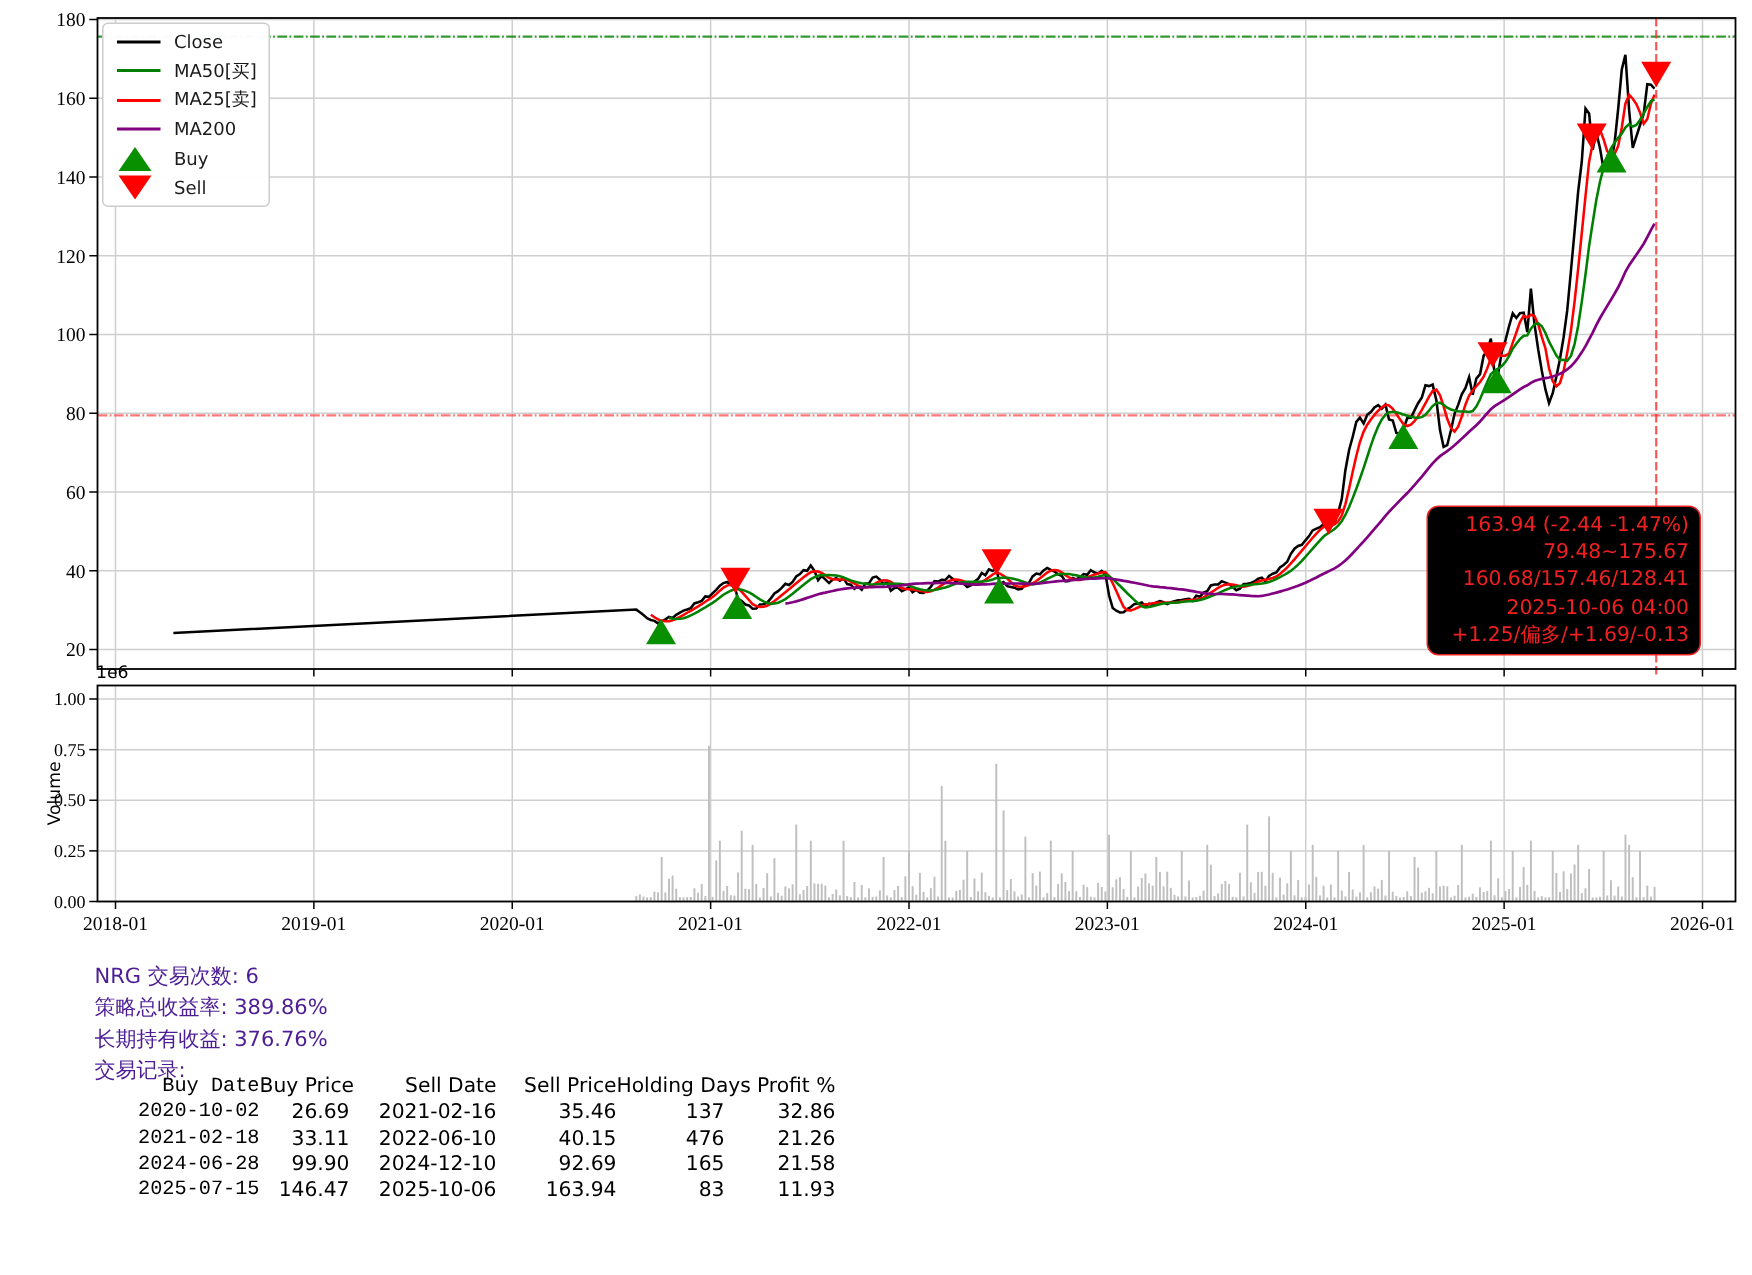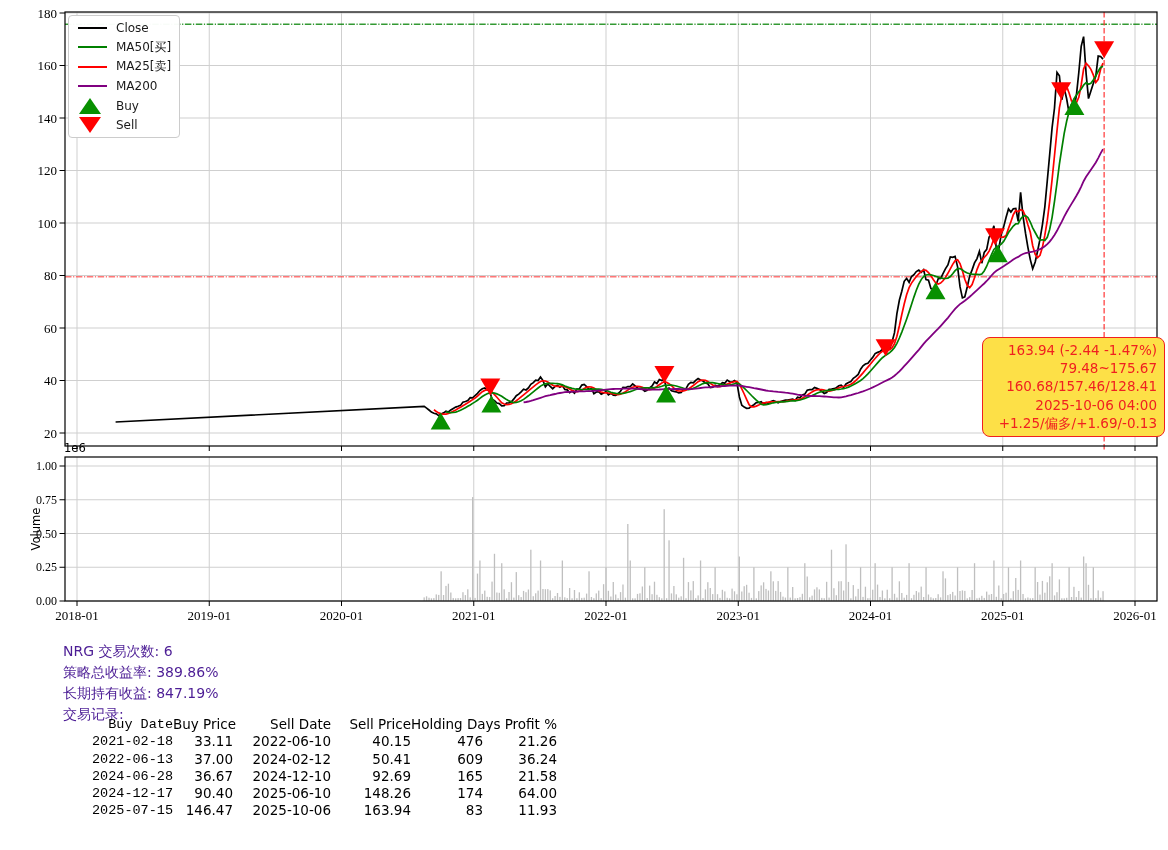--- a/index.html
+++ b/index.html
@@ -9,23 +9,23 @@
   
   #legend{position:absolute;left:68px;top:15px;width:112px;box-sizing:border-box;
     border:1px solid #cccccc;border-radius:4px;background:rgba(255,255,255,0.97);
     padding:2px 4px 2px 9px;}
   .legend-item{display:flex;align-items:center;height:19.5px;
     font:12px "DejaVu Sans",sans-serif;color:#1a1a1a;white-space:nowrap;}
   .legend-swatch{width:30px;display:flex;align-items:center;justify-content:flex-start;margin-right:8px;flex:0 0 30px;}
   .legend-line{width:29px;height:0;border-top-style:solid;border-top-width:2px;}
   
   #annotation{position:absolute;left:951px;top:337px;width:183px;box-sizing:border-box;
-    border:1.5px solid #f02020;border-radius:8px;background:#fde047;color:#f02020;
+    border:1.5px solid #f02020;border-radius:8px;background:#000000;color:#f02020;
     font:13.5px "DejaVu Sans",sans-serif;text-align:right;padding:3px 7px 4px 7px;
-    line-height:18.2px;white-space:nowrap;margin-left:31px;}
+    line-height:18.2px;white-space:nowrap;}
   
   #stats{position:absolute;left:63px;top:641px;font:14px "DejaVu Sans",sans-serif;
     color:#4c1d95;line-height:21px;white-space:nowrap;}
   #trade-table{position:absolute;left:67px;top:716px;font:13.5px "DejaVu Sans",sans-serif;color:#000;}
   .trow{display:flex;height:17.3px;line-height:17.3px;white-space:pre;}
   .tcell{text-align:right;}
   .tcell.c0{width:106px;font-family:Liberation Mono, monospace;}
   .tcell.c1{width:60px;}
   .tcell.c2{width:98px;}
   .tcell.c3{width:80px;}
@@ -488,26 +488,25 @@
     <div>163.94 (-2.44 -1.47%)</div>
     <div>79.48~175.67</div>
     <div>160.68/157.46/128.41</div>
     <div>2025-10-06 04:00</div>
     <div>+1.25/偏多/+1.69/-0.13</div>
   </div>
 
   <div id="stats">
     <div>NRG 交易次数: 6</div>
     <div>策略总收益率: 389.86%</div>
-    <div>长期持有收益: 847.19%</div>
+    <div>长期持有收益: 376.76%</div>
     <div>交易记录:</div>
   </div>
 
   <div id="trade-table">
       <div class="trow"><span class="tcell c0">Buy Date</span><span class="tcell c1">Buy Price</span><span class="tcell c2">Sell Date</span><span class="tcell c3">Sell Price</span><span class="tcell c4">Holding Days</span><span class="tcell c5">Profit %</span></div>
+      <div class="trow"><span class="tcell c0">2020-10-02</span><span class="tcell c1">26.69</span><span class="tcell c2">2021-02-16</span><span class="tcell c3">35.46</span><span class="tcell c4">137</span><span class="tcell c5">32.86</span></div>
       <div class="trow"><span class="tcell c0">2021-02-18</span><span class="tcell c1">33.11</span><span class="tcell c2">2022-06-10</span><span class="tcell c3">40.15</span><span class="tcell c4">476</span><span class="tcell c5">21.26</span></div>
-      <div class="trow"><span class="tcell c0">2022-06-13</span><span class="tcell c1">37.00</span><span class="tcell c2">2024-02-12</span><span class="tcell c3">50.41</span><span class="tcell c4">609</span><span class="tcell c5">36.24</span></div>
-      <div class="trow"><span class="tcell c0">2024-06-28</span><span class="tcell c1">36.67</span><span class="tcell c2">2024-12-10</span><span class="tcell c3">92.69</span><span class="tcell c4">165</span><span class="tcell c5">21.58</span></div>
-      <div class="trow"><span class="tcell c0">2024-12-17</span><span class="tcell c1">90.40</span><span class="tcell c2">2025-06-10</span><span class="tcell c3">148.26</span><span class="tcell c4">174</span><span class="tcell c5">64.00</span></div>
+      <div class="trow"><span class="tcell c0">2024-06-28</span><span class="tcell c1">99.90</span><span class="tcell c2">2024-12-10</span><span class="tcell c3">92.69</span><span class="tcell c4">165</span><span class="tcell c5">21.58</span></div>
       <div class="trow"><span class="tcell c0">2025-07-15</span><span class="tcell c1">146.47</span><span class="tcell c2">2025-10-06</span><span class="tcell c3">163.94</span><span class="tcell c4">83</span><span class="tcell c5">11.93</span></div>
     </div>
 
 </div>
 
 </body></html>

